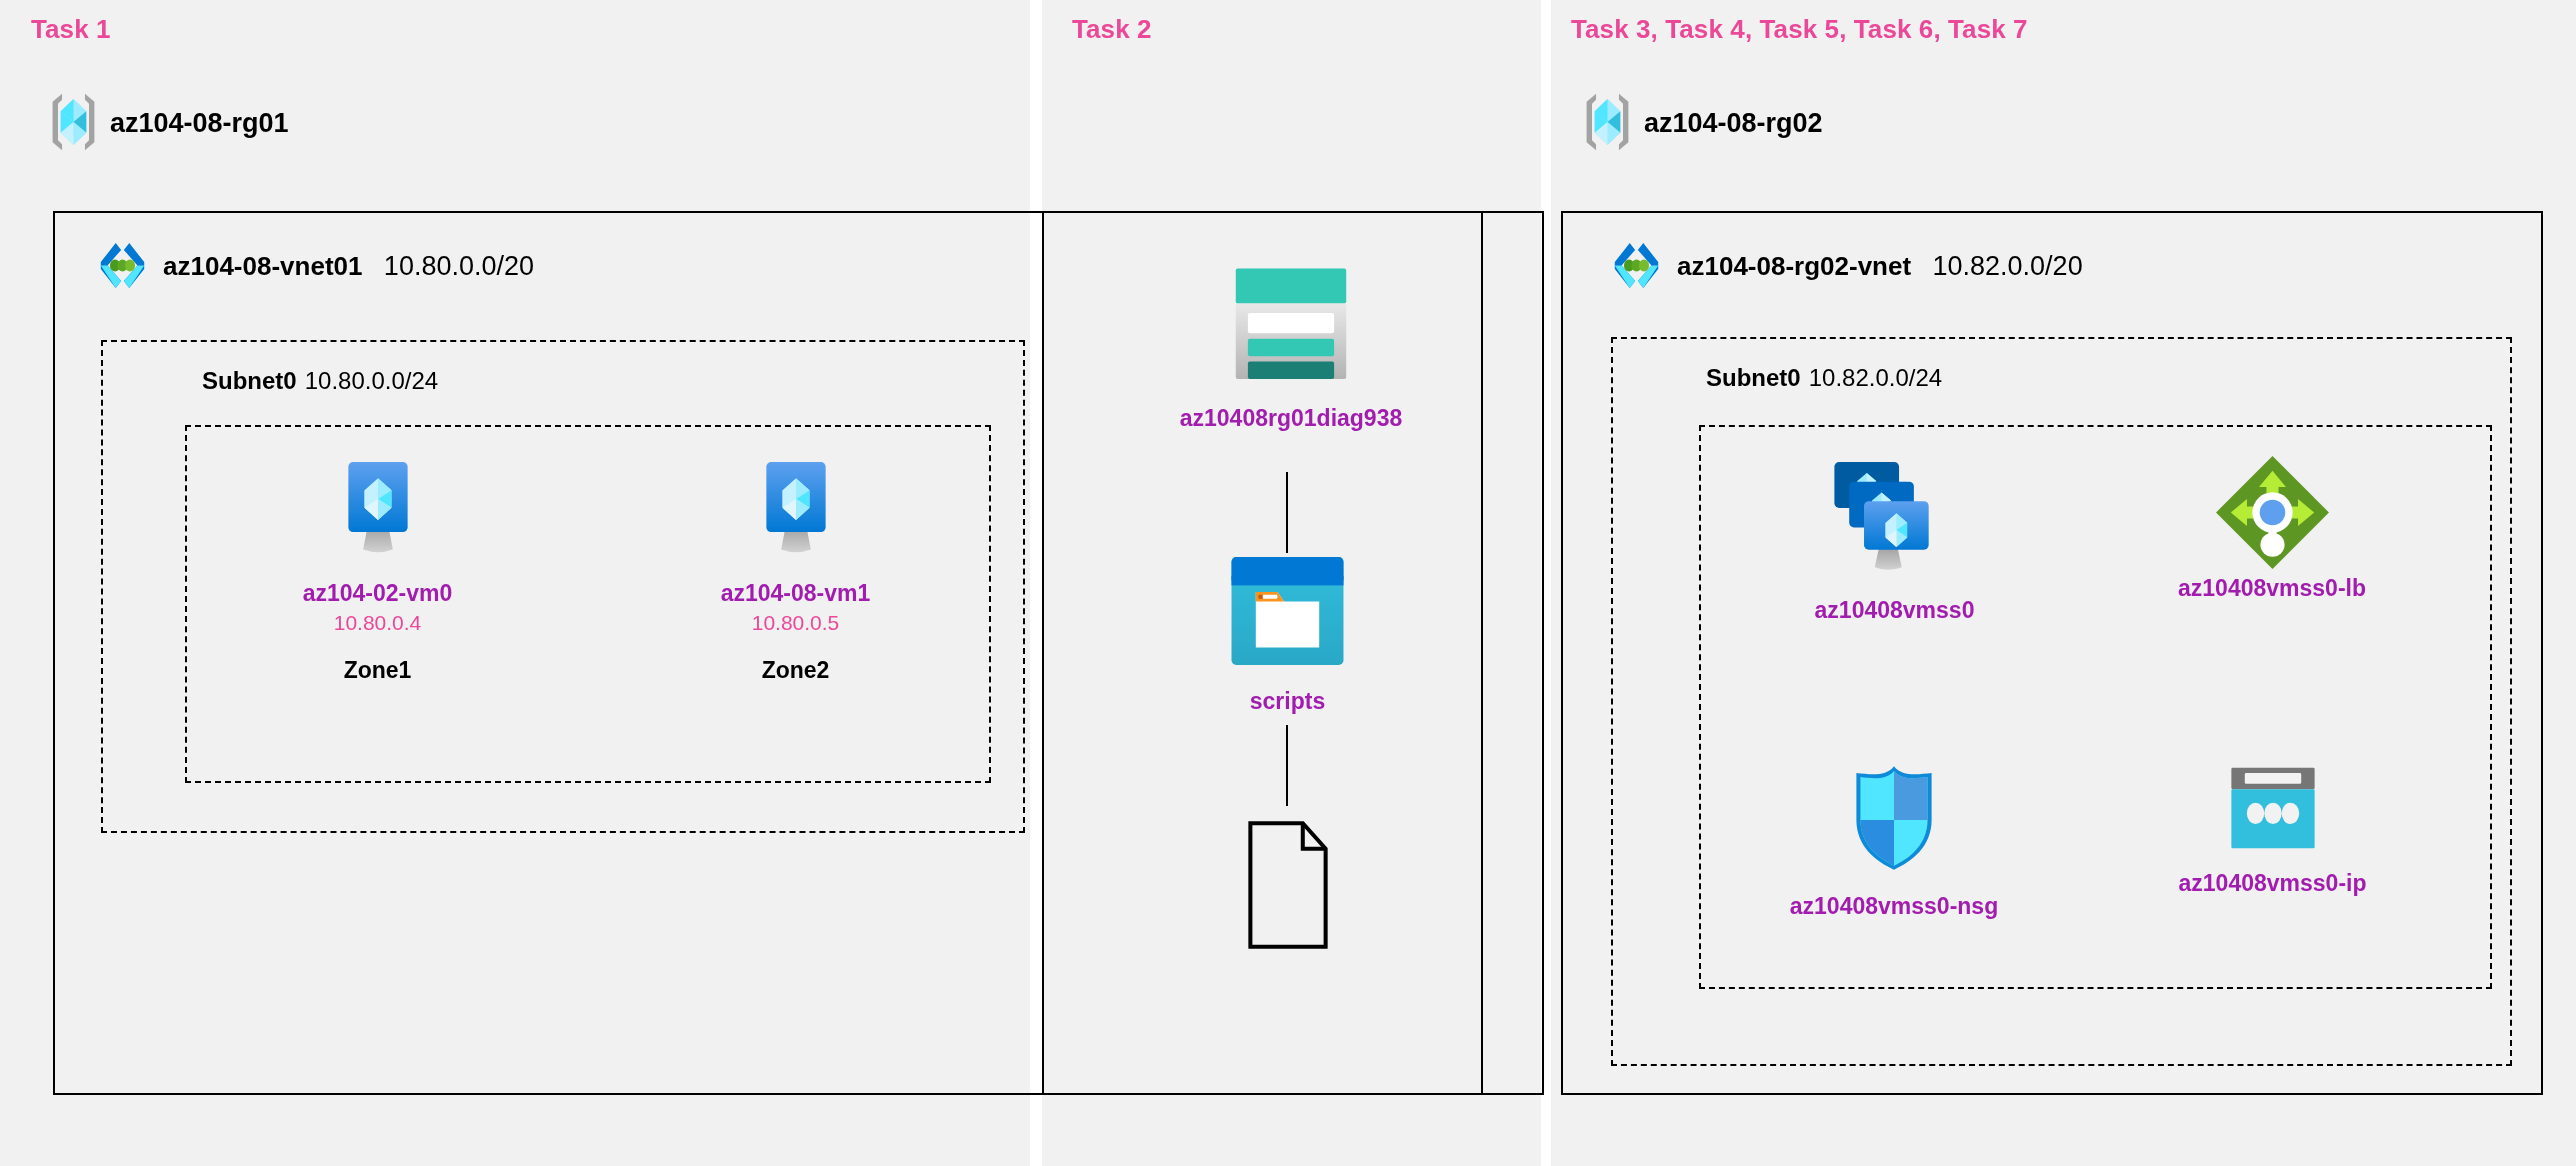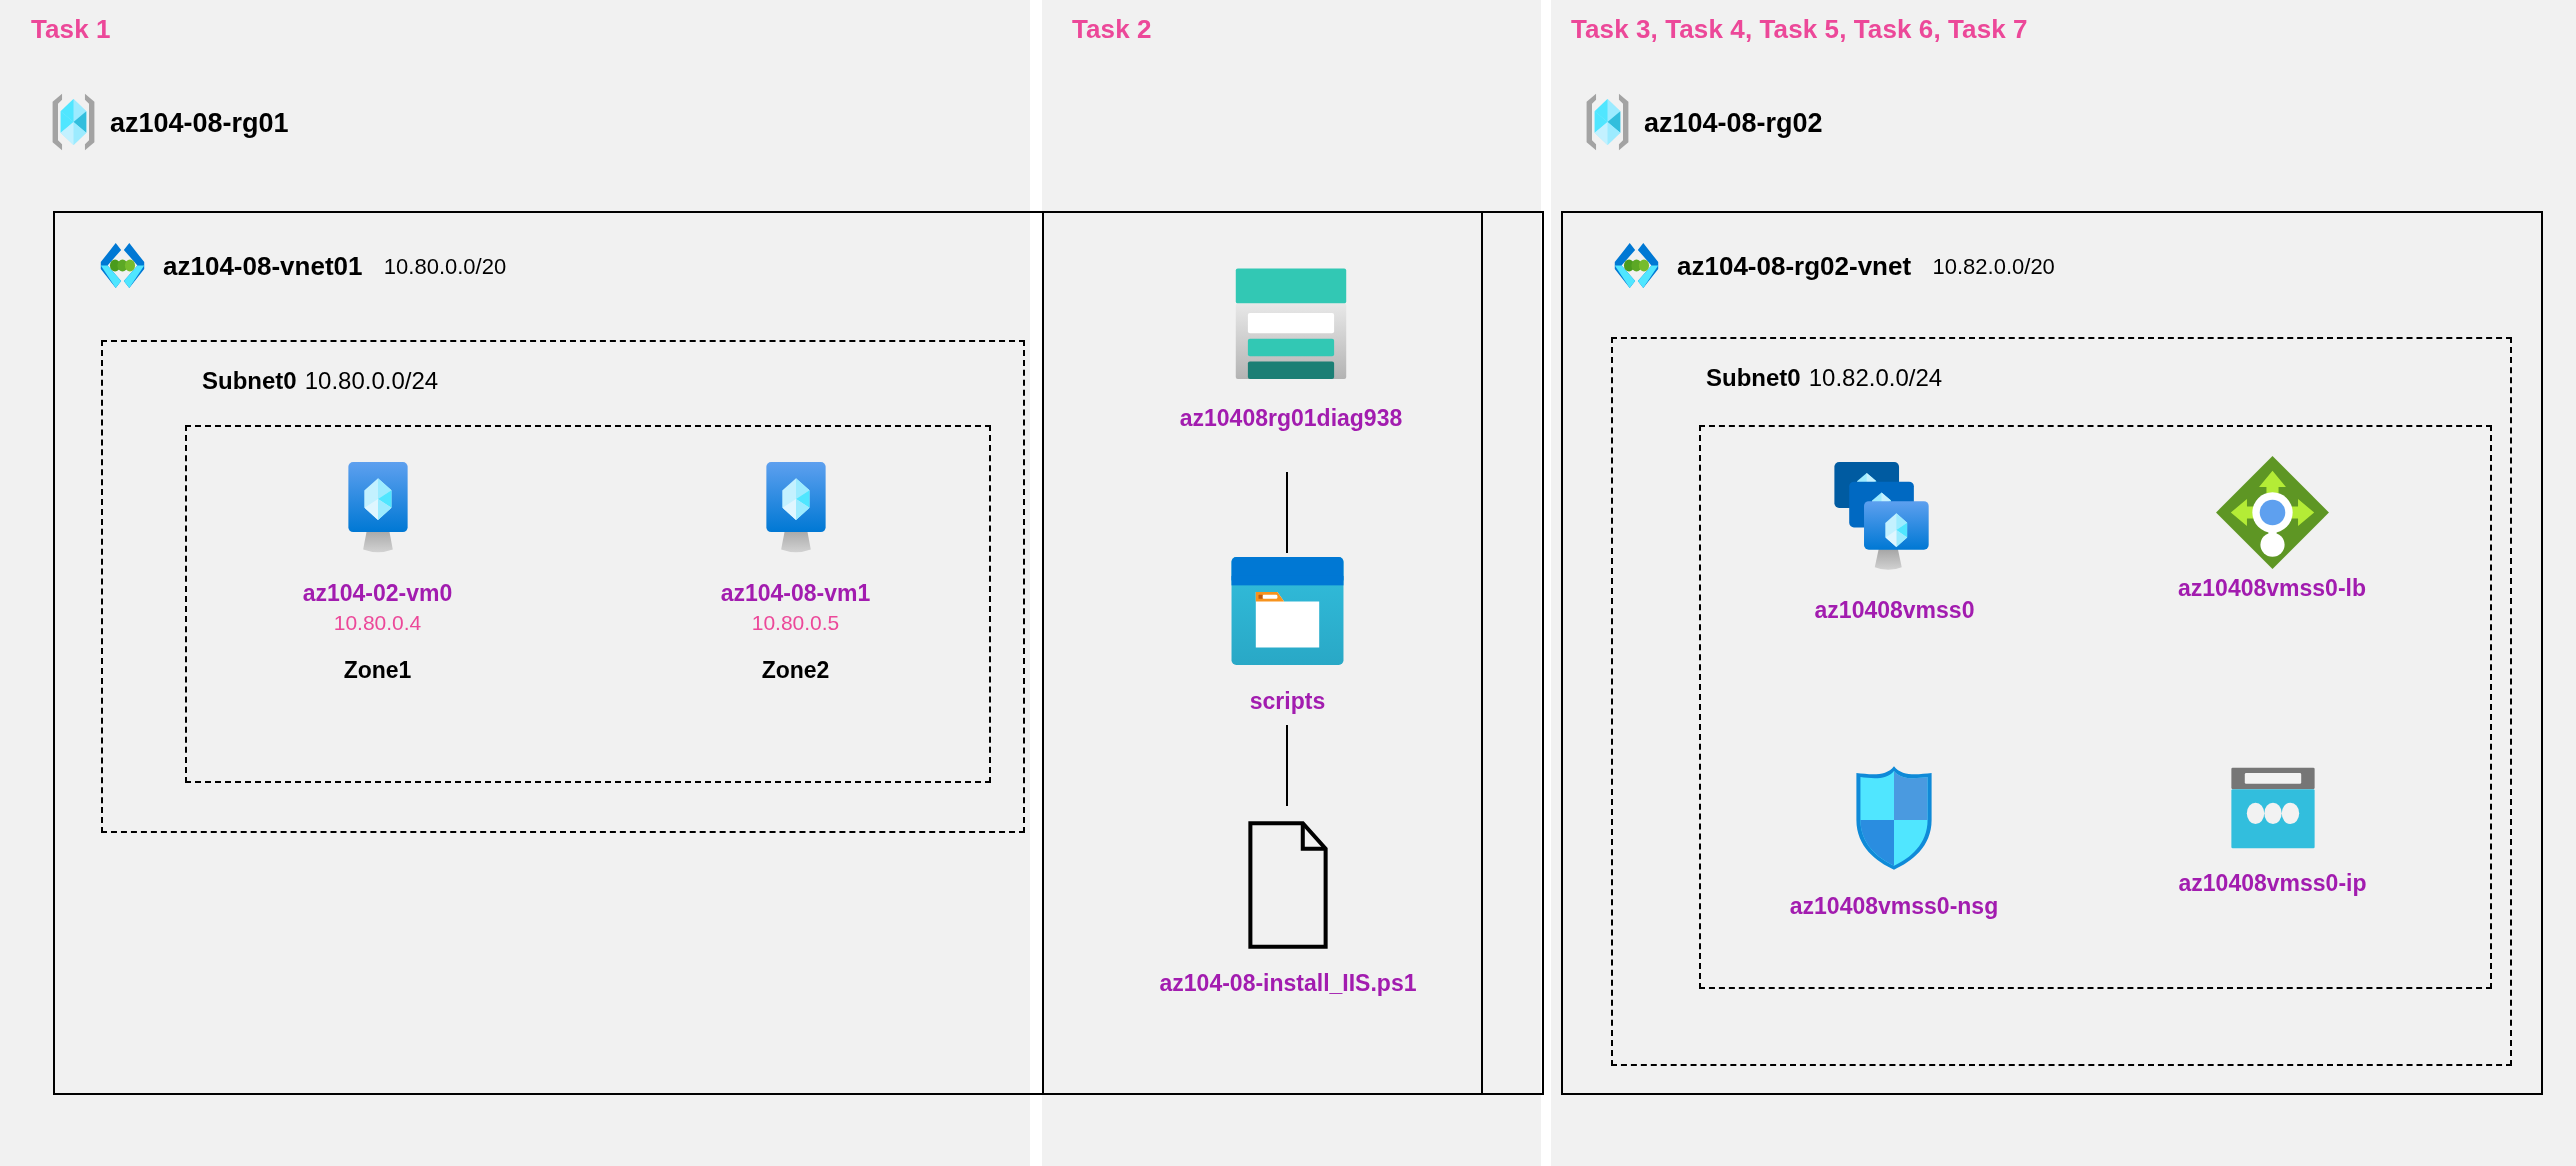--- a/index.html
+++ b/index.html
@@ -29,21 +29,21 @@
   
   .vnet-box{position:absolute;border:2.7px solid #000;background:transparent;}
   #vnet01-box{left:53px;top:211px;width:1426px;height:880px;}
   #task2-box{left:1042px;top:211px;width:498px;height:880px;}
   #vnet02-box{left:1561px;top:211px;width:978px;height:880px;}
 
   .vnet-row{position:absolute;display:flex;align-items:center;gap:12px;}
   #vnet01-row{left:94px;top:239px;}
   #vnet02-row{left:1608px;top:239px;}
   .vnet-name{font-size:26px;font-weight:bold;color:#000;white-space:nowrap;}
-  .vnet-cidr{font-size:22px;font-weight:normal;color:#000;white-space:nowrap;margin-left:9.4px;}
+  .vnet-cidr{font-size:27px;font-weight:normal;color:#000;white-space:nowrap;margin-left:9.4px;}
 
   .dashed{position:absolute;border:2.7px dashed #000;}
   #subnet0-left{left:101px;top:340px;width:920px;height:489px;}
   #vmgroup-left{left:185px;top:425px;width:802px;height:354px;}
   #subnet0-right{left:1611px;top:337px;width:897px;height:725px;}
   #resgroup-right{left:1699px;top:425px;width:789px;height:560px;}
 
   .subnet-label{position:absolute;white-space:nowrap;font-size:24px;color:#000;}
   .subnet-label b{font-weight:bold;}
   .subnet-label span{font-weight:normal;margin-left:8px;}
@@ -253,21 +253,20 @@
 
 <div class="conn" id="conn2"></div>
 
 <div class="node" style="left:1079px;top:819px;width:418px;">
   <div class="icon-wrap">
     <svg width="86" height="132" viewBox="0 0 128 196">
       <path d="M8 6 L86 6 L120 44 L120 190 L8 190 Z" fill="#f1f1f1" stroke="#000000" stroke-width="6" stroke-linejoin="miter"></path>
       <path d="M86 6 L86 44 L120 44" fill="none" stroke="#000000" stroke-width="6" stroke-linejoin="miter"></path>
     </svg>
   </div>
-  <div class="cap" style="margin-top:17.5px;">az104-08-install_IIS.ps1</div>
 </div>
 
 <div class="node" style="left:1746px;top:458px;width:297px;">
   <div class="icon-wrap">
     <svg width="132" height="120" viewBox="0 0 196 178">
       <defs>
         <linearGradient id="vsst" x1="0" y1="0" x2="0" y2="1">
           <stop offset="0" stop-color="#a3a3a3"></stop>
             <stop offset="1" stop-color="#d2d2d2"></stop>
         </linearGradient>

